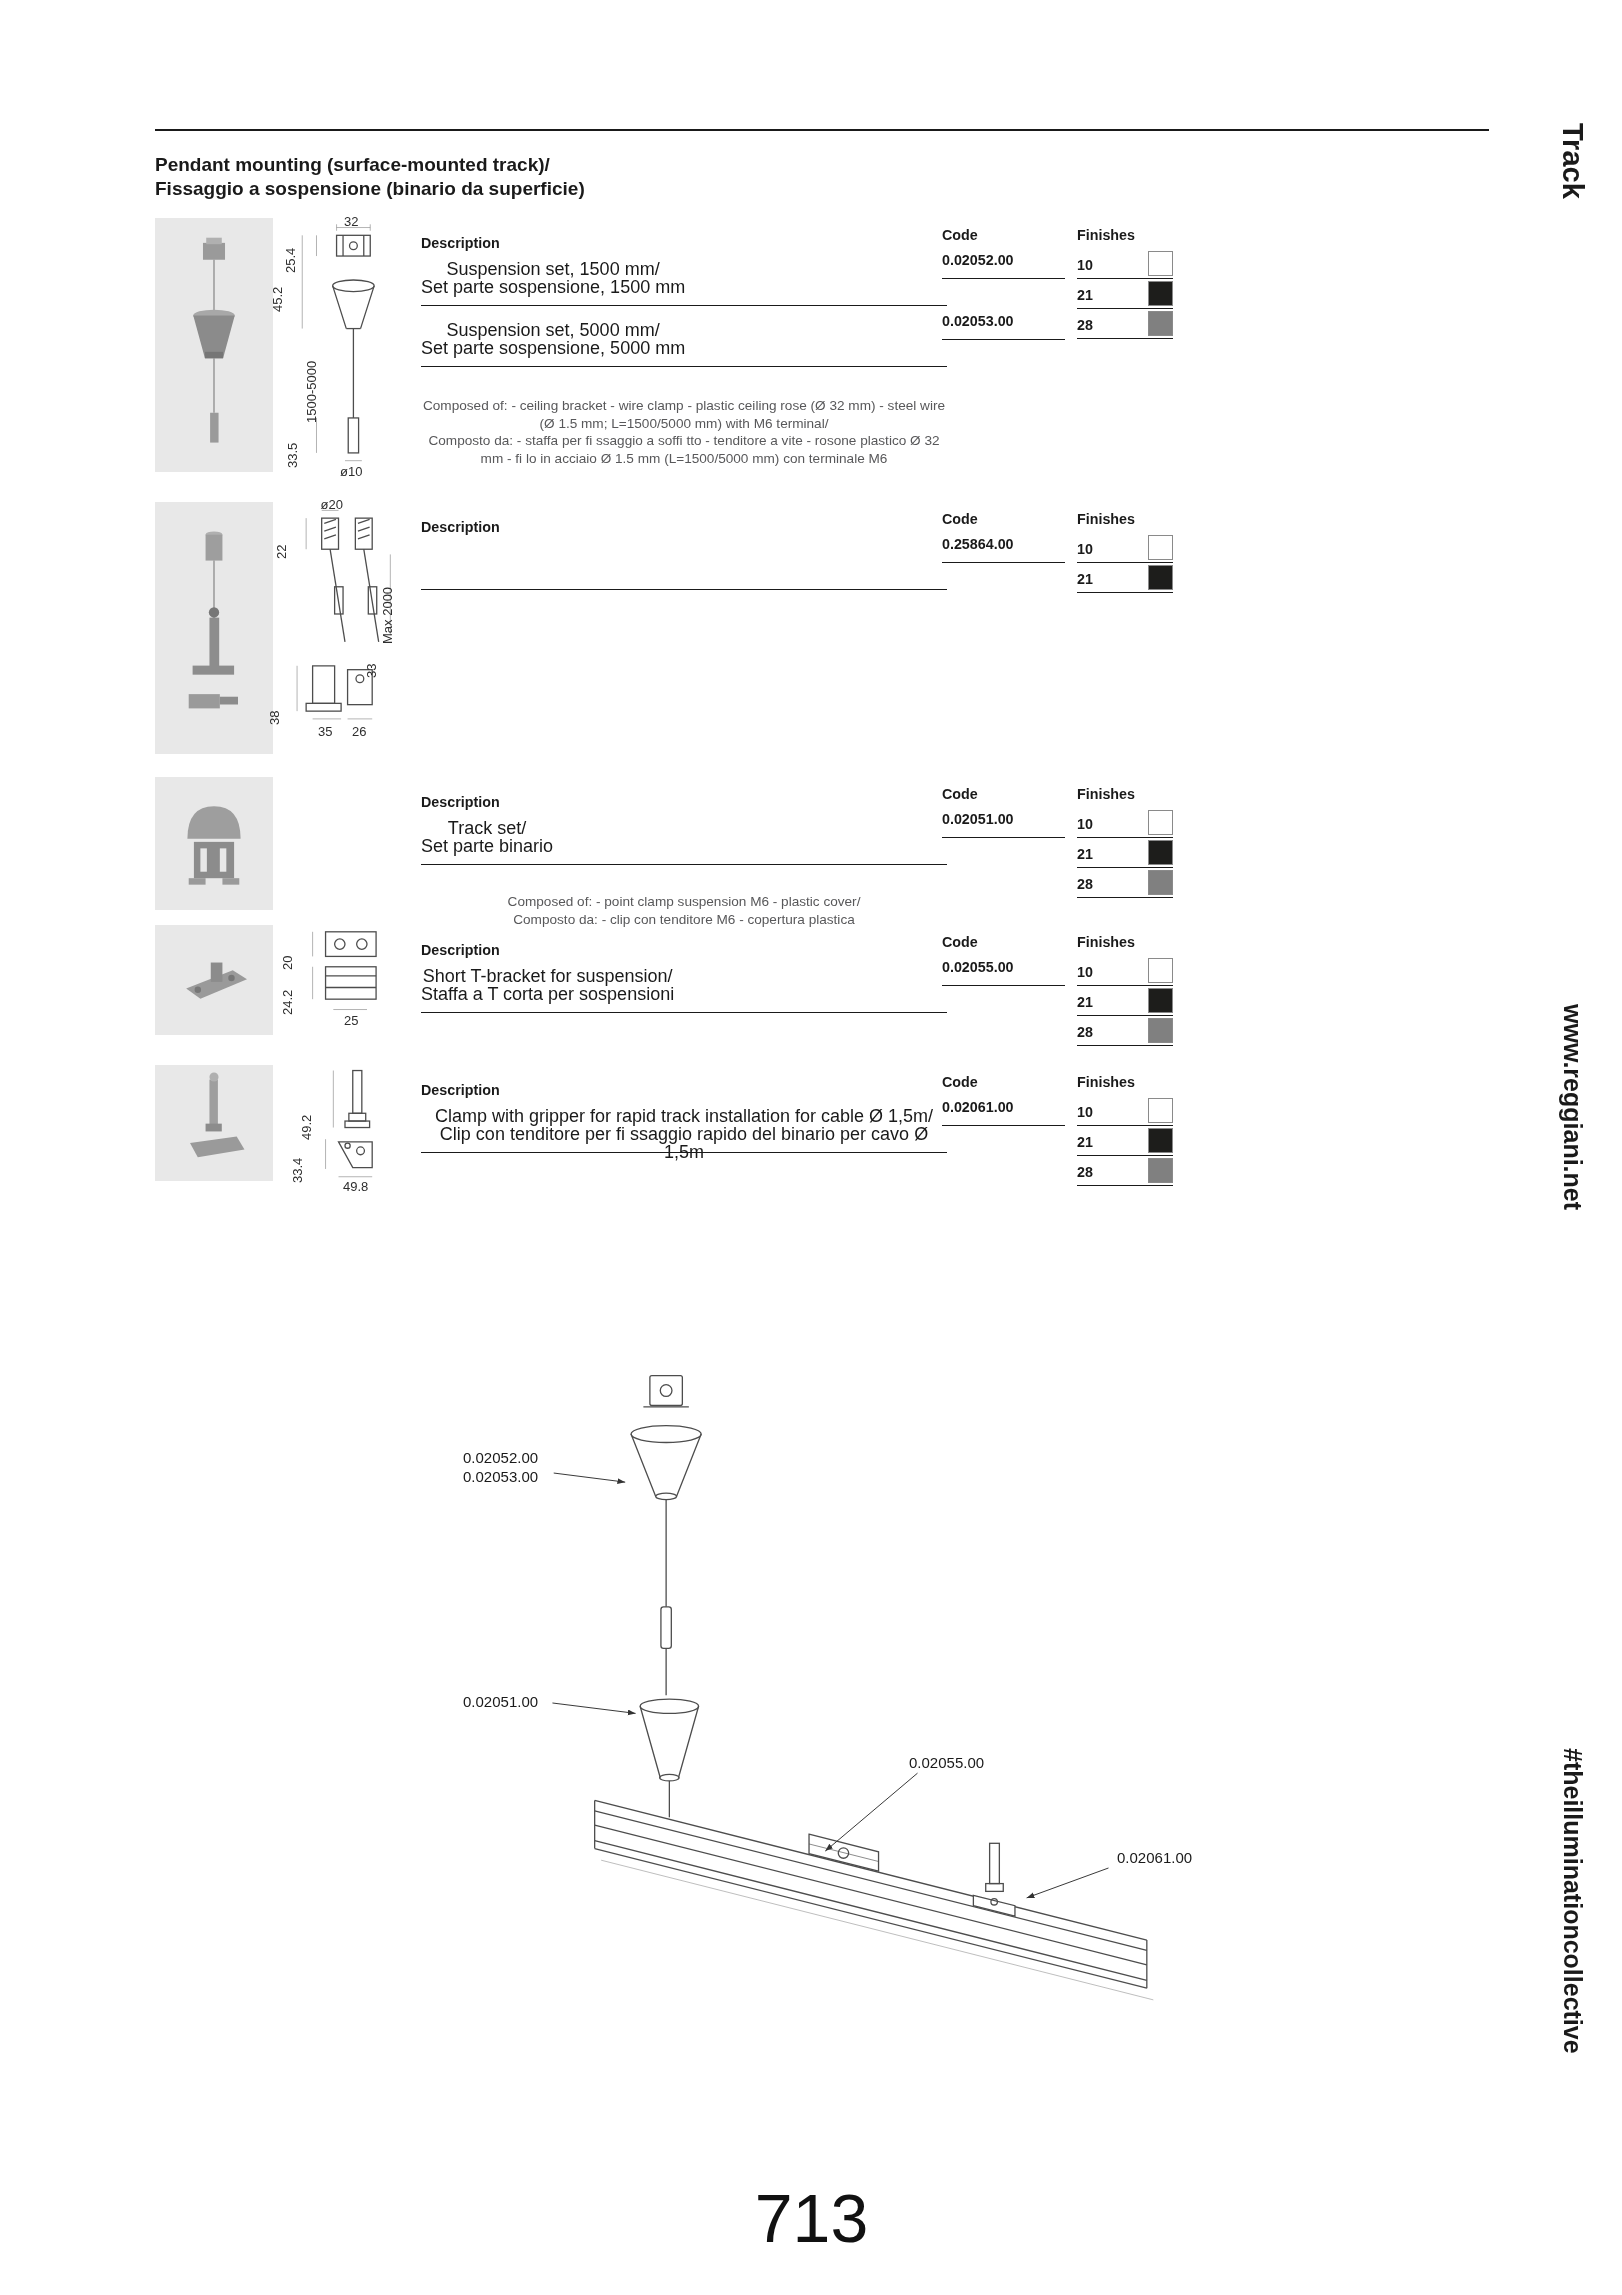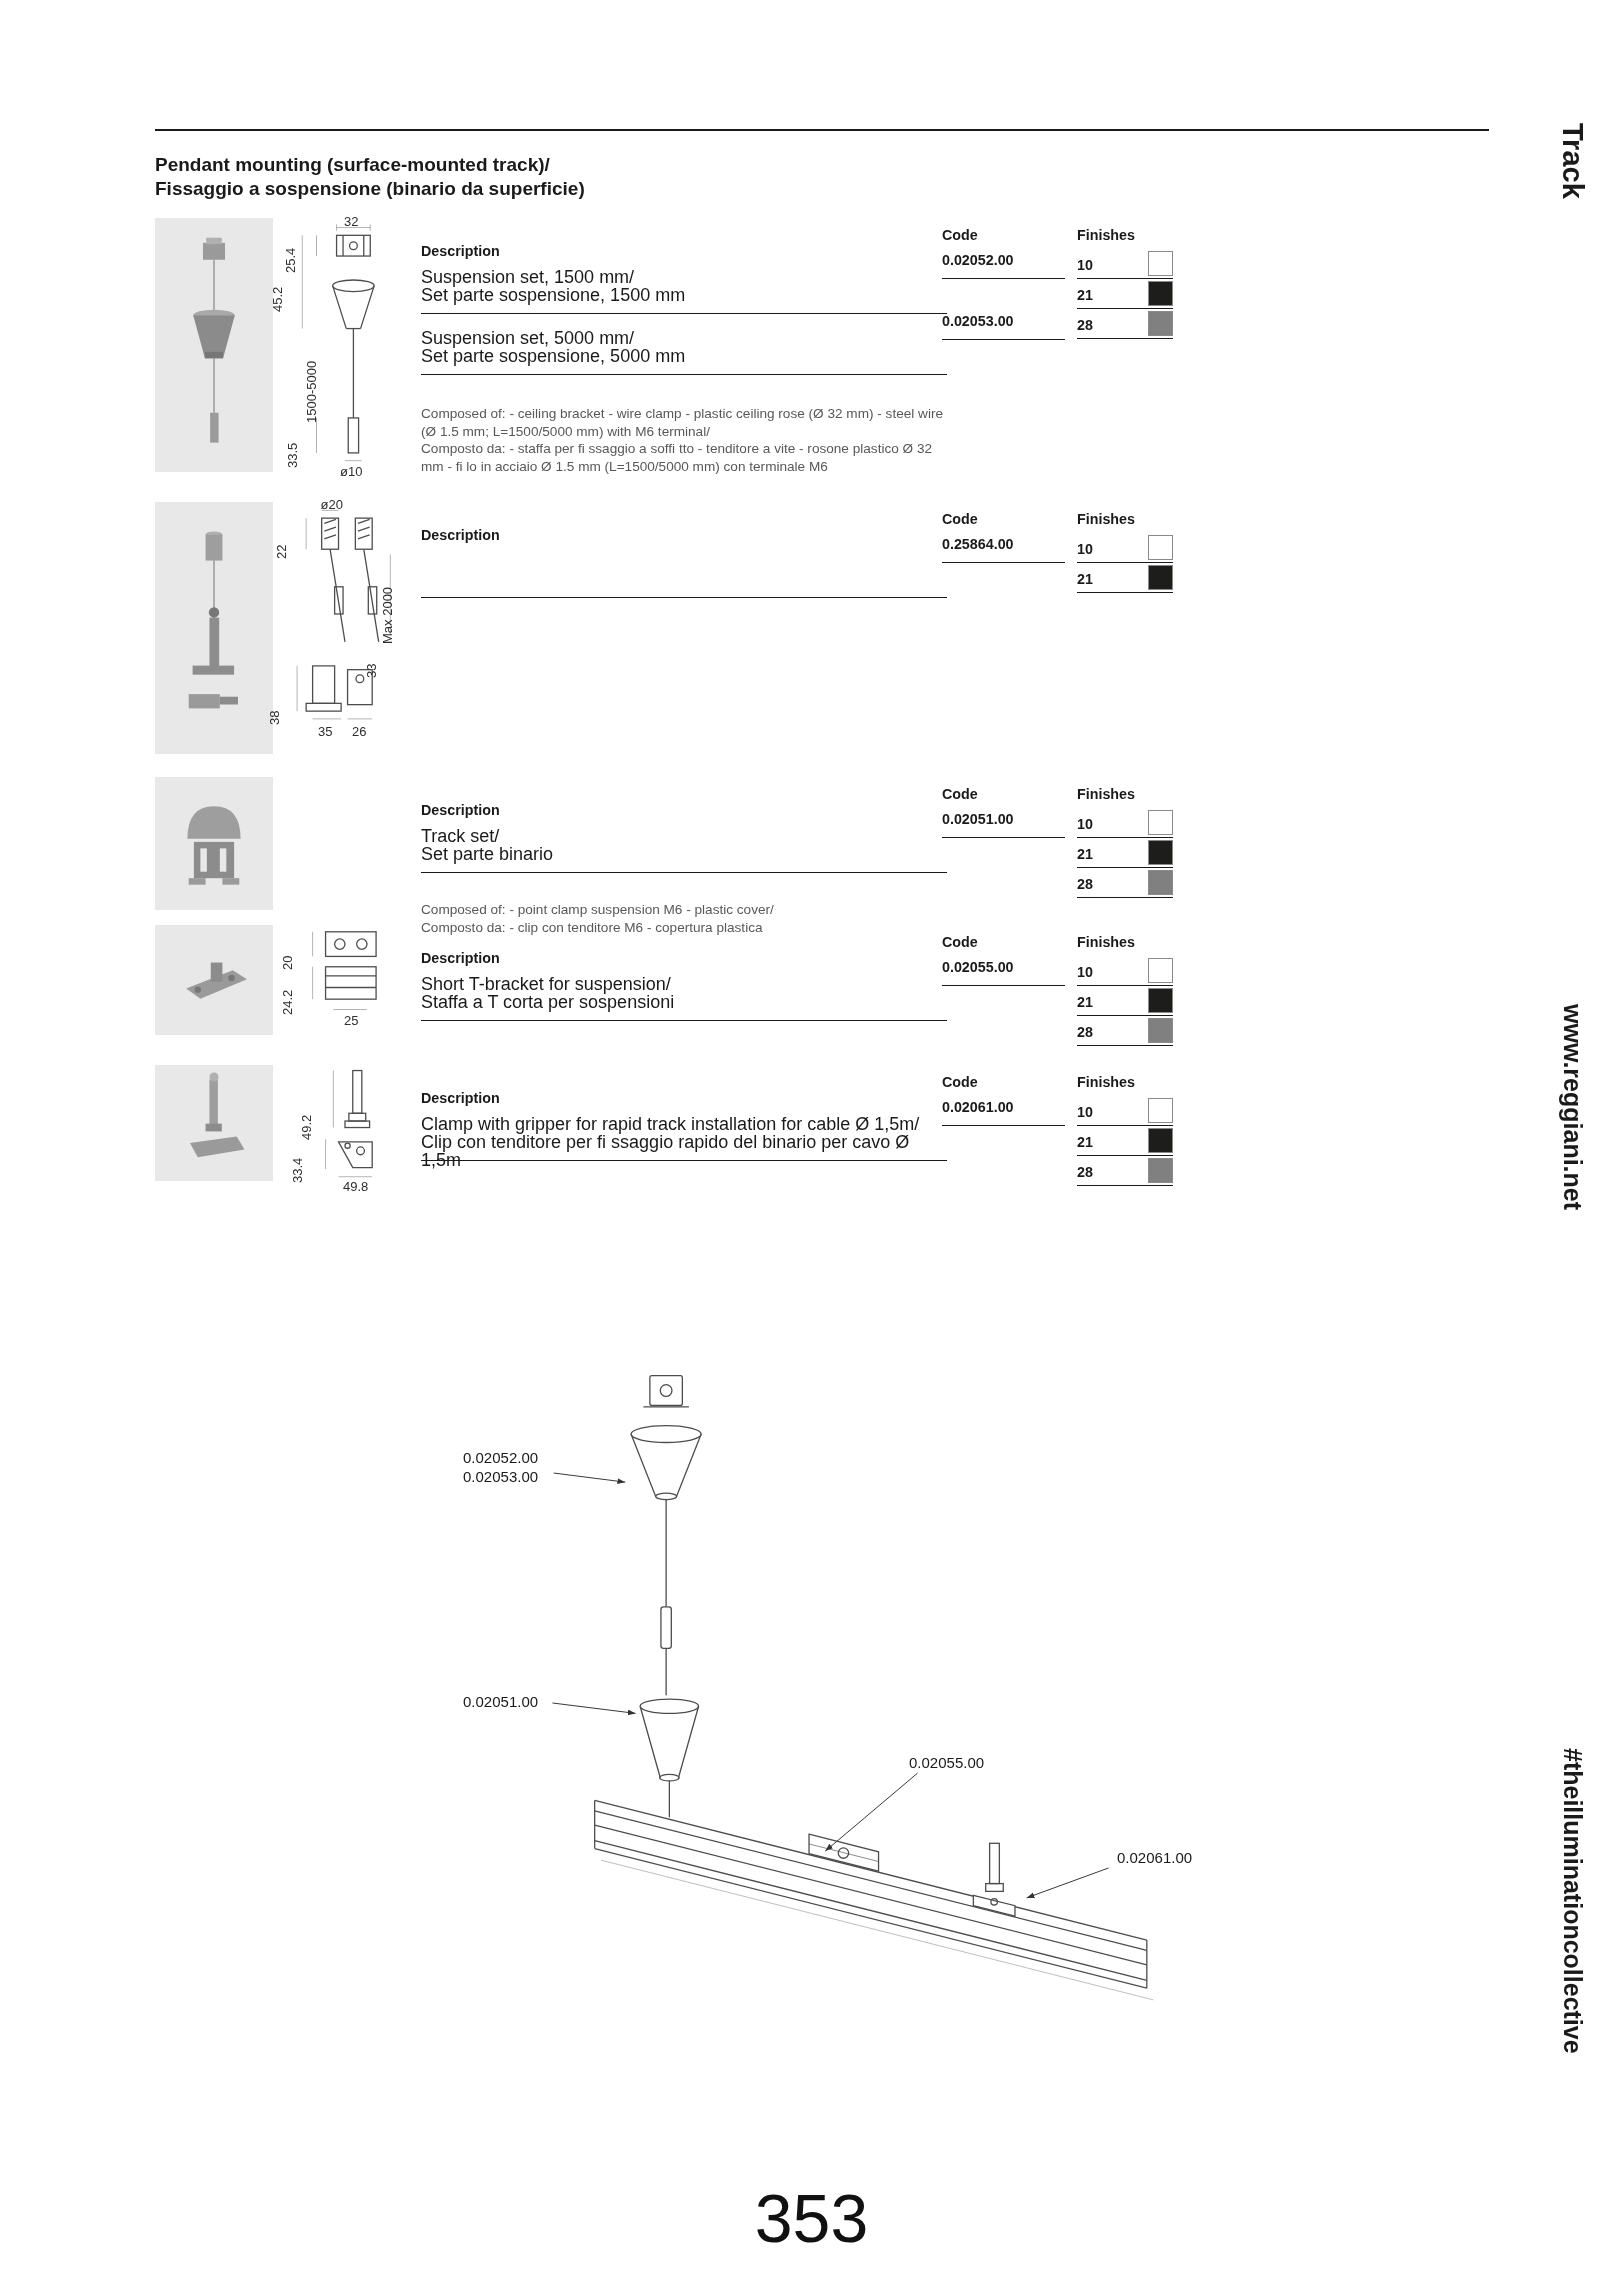--- a/index.html
+++ b/index.html
@@ -11,21 +11,21 @@
 
   
   .top-rule { position:absolute; left:155px; top:129px; width:1334px; height:1.9px; background:#1a1a1a; }
   .page-title { position:absolute; left:155px; top:153px; font-size:19px; font-weight:700; line-height:24px; }
   .side-label { position:absolute; writing-mode:vertical-rl; font-weight:700; color:#1a1a1a; white-space:nowrap; }
 
   
   .section { position:absolute; left:155px; width:1334px; }
   .thumb { position:absolute; left:0; top:0; width:118px; background:#e8e8e8; }
   .drawing { position:absolute; left:133px; top:0; width:136px; }
-  .desc-col { position:absolute; left:266px; top:16px; width:526px; }
+  .desc-col { position:absolute; left:266px; top:8px; width:526px;text-align:center; }
   .code-col { position:absolute; left:787px; top:0; width:130px; }
   .fin-col  { position:absolute; left:922px; top:0; width:96px; }
 
   .col-header { position:absolute; left:0; top:9px; font-size:14.3px; font-weight:700; }
   .item { position:absolute; left:0; font-size:18px; line-height:18px; }
   .rule { position:absolute; left:0; width:526px; height:1.3px; background:#1a1a1a; }
   .composed { position:absolute; left:0; width:526px; font-size:13.6px; line-height:17.5px; color:#58585a;margin-top:20px; }
   .code-value { position:absolute; left:0; font-size:14.3px; font-weight:700; }
   .code-rule { position:absolute; left:0; width:123px; height:1.3px; background:#1a1a1a; }
   .fin-row { position:absolute; left:0; width:96px; height:30px; border-bottom:1.3px solid #1a1a1a; }
@@ -412,16 +412,16 @@
     </svg>
   </div>
   <div class="callout" style="left:463px; top:1448px;">
     <div>0.02052.00</div>
     <div>0.02053.00</div>
   </div>
   <div class="callout" style="left:463px; top:1692px;">0.02051.00</div>
   <div class="callout" style="left:909px; top:1753px;">0.02055.00</div>
   <div class="callout" style="left:1117px; top:1848px;">0.02061.00</div>
 
-  <div class="page-number">353</div>
+  <div class="page-number">713</div>
 
 </div>
 
 
 </body></html>

